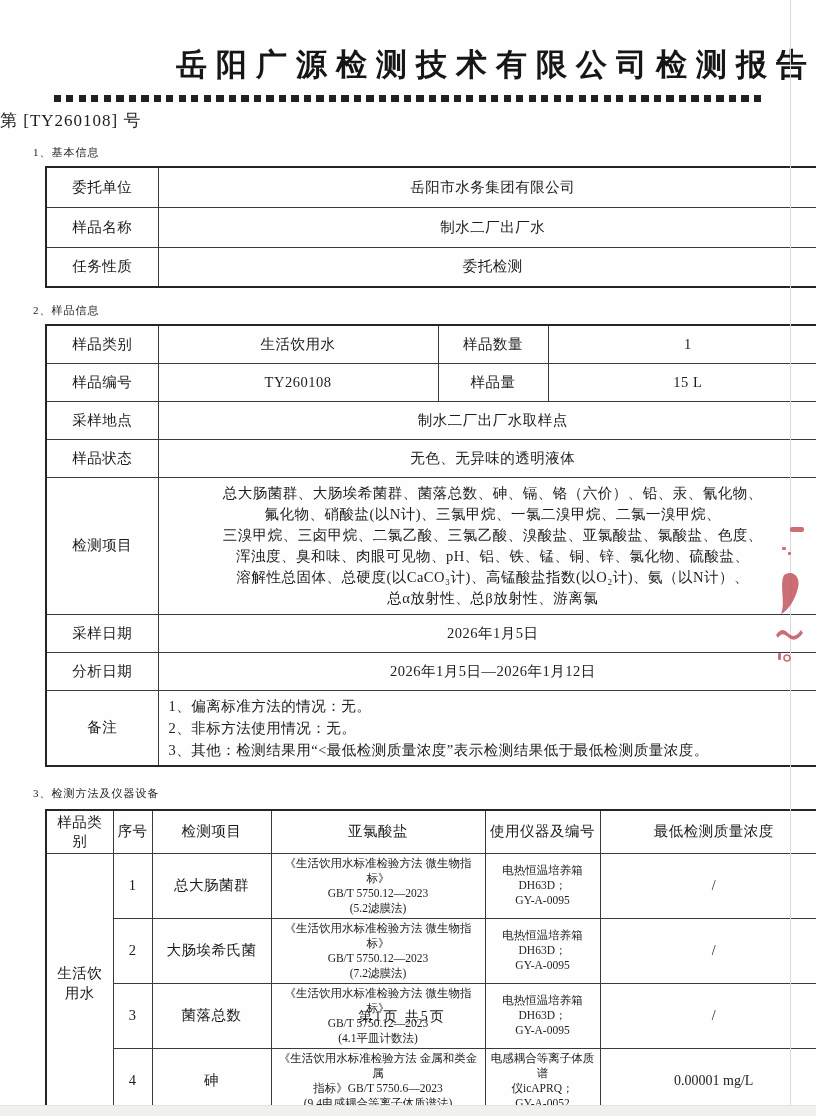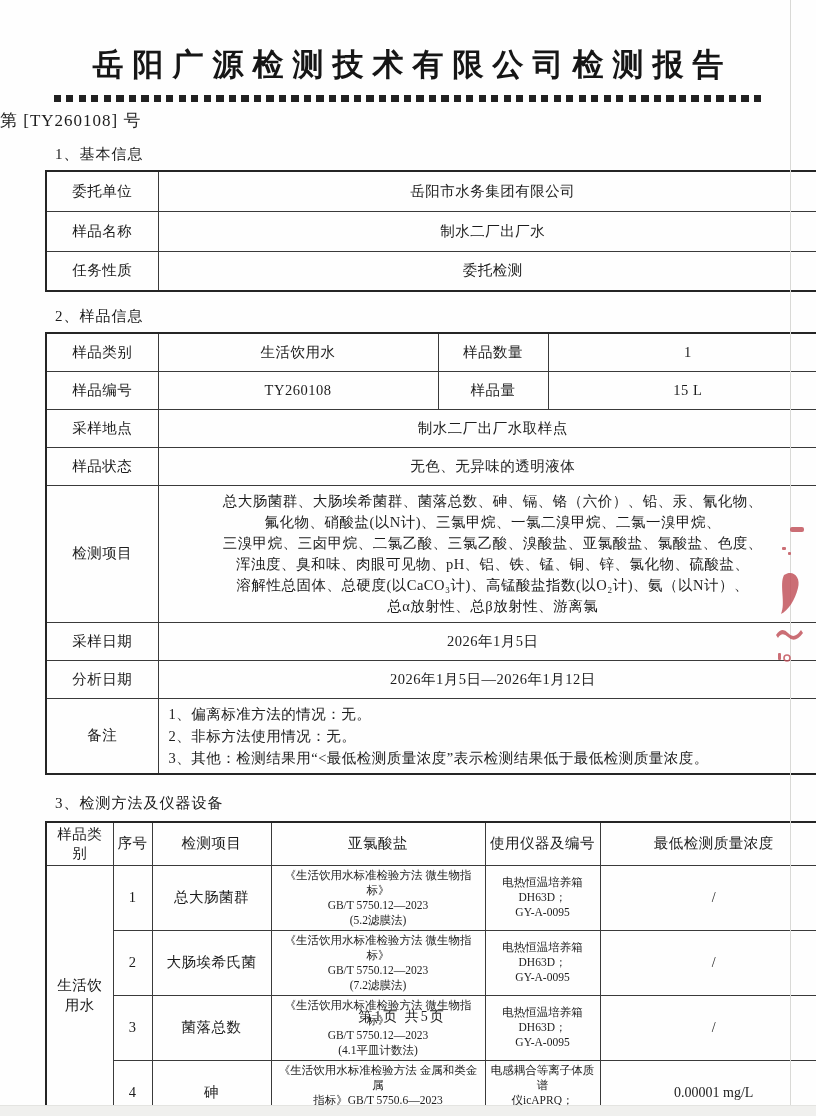--- a/index.html
+++ b/index.html
@@ -9,21 +9,21 @@
     width: 816px;
     height: 1116px;
     margin: 0 auto;
     background: #fefefe;
     font-family: "Liberation Serif", serif;
     color: #1c1c1c;
     overflow: hidden;
   }
   .title {
     padding-top: 44px;
-    text-align: center;
+    text-align: right;
     font-family: "Liberation Sans", sans-serif;
     font-size: 31px;
     font-weight: 600;
     letter-spacing: 9px;
     text-indent: 9px;
     color: #161616;
     white-space: nowrap;
   }
   .dotted-line {
     width: 708px;
@@ -31,22 +31,22 @@
     margin: 9px auto 0 auto;
     background: repeating-linear-gradient(90deg, #212121 0 7px, transparent 7px 12.5px);
   }
   .report-no {
     margin-top: 7px;
     text-align: left;
     font-size: 17px;
     letter-spacing: 1px;
   }
   .sec-heading {
-    margin: 13px 0 6px 55px;
-    font-size: 15px;
+    margin: 13px 0 6px 33px;
+    font-size: 11px;
     letter-spacing: 1px;
   }
   .sec-heading.s2 { margin-top: 15px; }
   .sec-heading.s3 { margin-top: 19px; margin-bottom: 8px; }
   table {
     border-collapse: collapse;
     margin-left: 45px;
     width: 784px;
     table-layout: fixed;
     border: 2px solid #252525;

